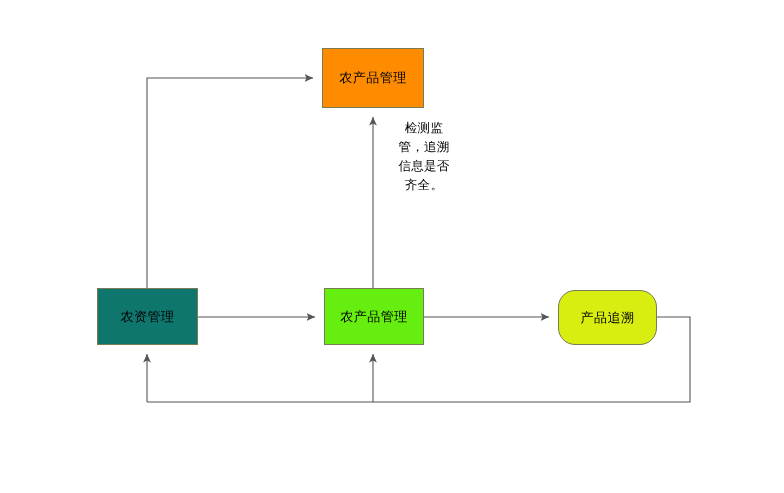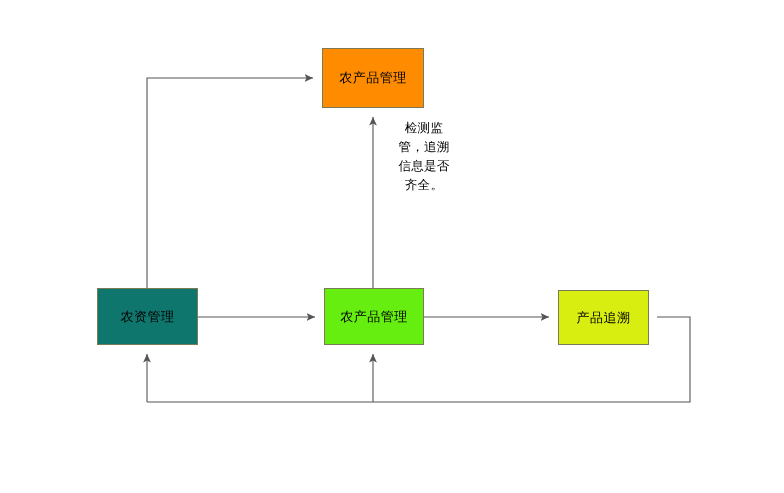--- a/index.html
+++ b/index.html
@@ -45,23 +45,24 @@
   #node-agri-product {
     left: 324px;
     top: 288px;
     width: 100px;
     height: 57px;
     background: #66ee11;
   }
   #node-traceability {
     left: 558px;
     top: 290px;
-    width: 91px;
+    width: 99px;
     height: 55px;
     background: #d8ee11;
+    border-radius: 17px;
   }
   .edge-label {
     position: absolute;
     color: #000000;
     font-size: 12.5px;
     line-height: 20px;
     text-align: center;
     letter-spacing: 0.3px;
   }
   #label-pesticide {

